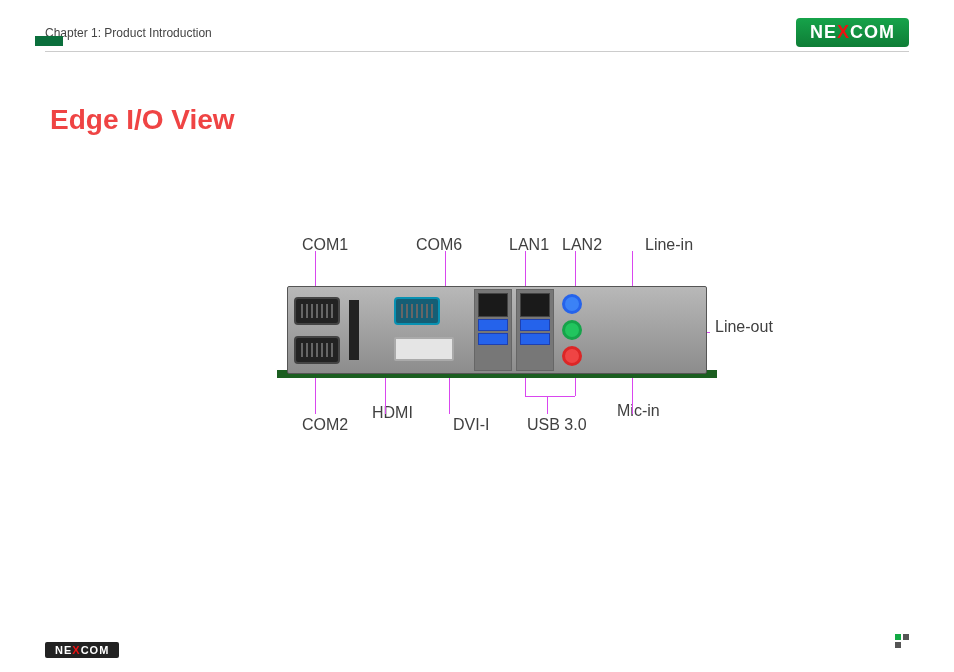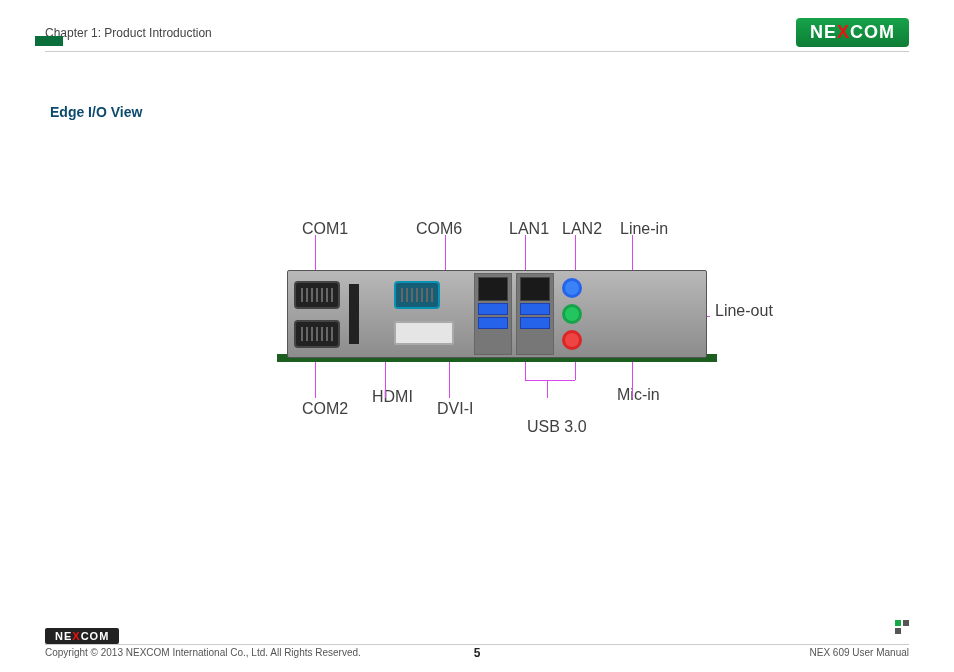--- a/index.html
+++ b/index.html
@@ -42,23 +42,23 @@
     font-weight: bold;
     font-size: 18px;
     padding: 4px 14px;
     border-radius: 4px;
     letter-spacing: 1px;
     display: inline-flex;
     align-items: center;
   }
   .logo-box .x { color: #e11; }
   .section-title {
-    font-size: 14px;
+    font-size: 28px;
     font-weight: 700;
-    color: #0c4a6e;
+    color: #ef4444;
     margin-top: 52px;
     margin-left: 5px;
   }
   .diagram-wrap {
     position: relative;
     width: 700px;
     height: 280px;
     margin: 70px auto 0 auto;
   }
   .io-plate {
@@ -149,27 +149,27 @@
   <div class="green-tab"></div>
 
   <h2 class="section-title">Edge I/O View</h2>
 
   <div class="diagram-wrap">
 
     <span class="callout" style="left:175px;top:30px">COM1</span>
     <span class="callout" style="left:289px;top:30px">COM6</span>
     <span class="callout" style="left:382px;top:30px">LAN1</span>
     <span class="callout" style="left:435px;top:30px">LAN2</span>
-    <span class="callout" style="left:493px;top:30px">Line-in</span>
+    <span class="callout" style="left:518px;top:30px">Line-in</span>
     <span class="callout" style="left:588px;top:112px">Line-out</span>
 
     <span class="callout" style="left:175px;top:210px">COM2</span>
     <span class="callout" style="left:245px;top:198px">HDMI</span>
-    <span class="callout" style="left:310px;top:210px">DVI-I</span>
-    <span class="callout" style="left:400px;top:228px">USB 3.0</span>
+    <span class="callout" style="left:326px;top:210px">DVI-I</span>
+    <span class="callout" style="left:400px;top:210px">USB 3.0</span>
     <span class="callout" style="left:490px;top:196px">Mic-in</span>
 
     <div class="leader v" style="left:188px;top:45px;height:46px"></div>
       <div class="dot" style="left:188px;top:91px"></div>
     <div class="leader v" style="left:318px;top:45px;height:46px"></div>
       <div class="dot" style="left:318px;top:91px"></div>
     <div class="leader v" style="left:398px;top:45px;height:46px"></div>
       <div class="dot" style="left:398px;top:91px"></div>
     <div class="leader v" style="left:448px;top:45px;height:46px"></div>
       <div class="dot" style="left:448px;top:91px"></div>
@@ -230,19 +230,14 @@
     <div class="footer-logo">
       <span>NE</span>
         <span class="x">X</span>
         <span>COM</span>
     </div>
     <svg class="footer-icon" viewBox="0 0 14 14">
         <rect x="0" y="0" width="6" height="6" fill="#1a4"></rect>
         <rect x="8" y="0" width="6" height="6" fill="#555"></rect>
         <rect x="0" y="8" width="6" height="6" fill="#555"></rect>
       </svg>
-    <div class="footer-bar">
-      <span>Copyright © 2013 NEXCOM International Co., Ltd. All Rights Reserved.</span>
-      <span class="page-num">5</span>
-      <span>NEX 609 User Manual</span>
-    </div>
   </div>
 </div>
 
 </body></html>

